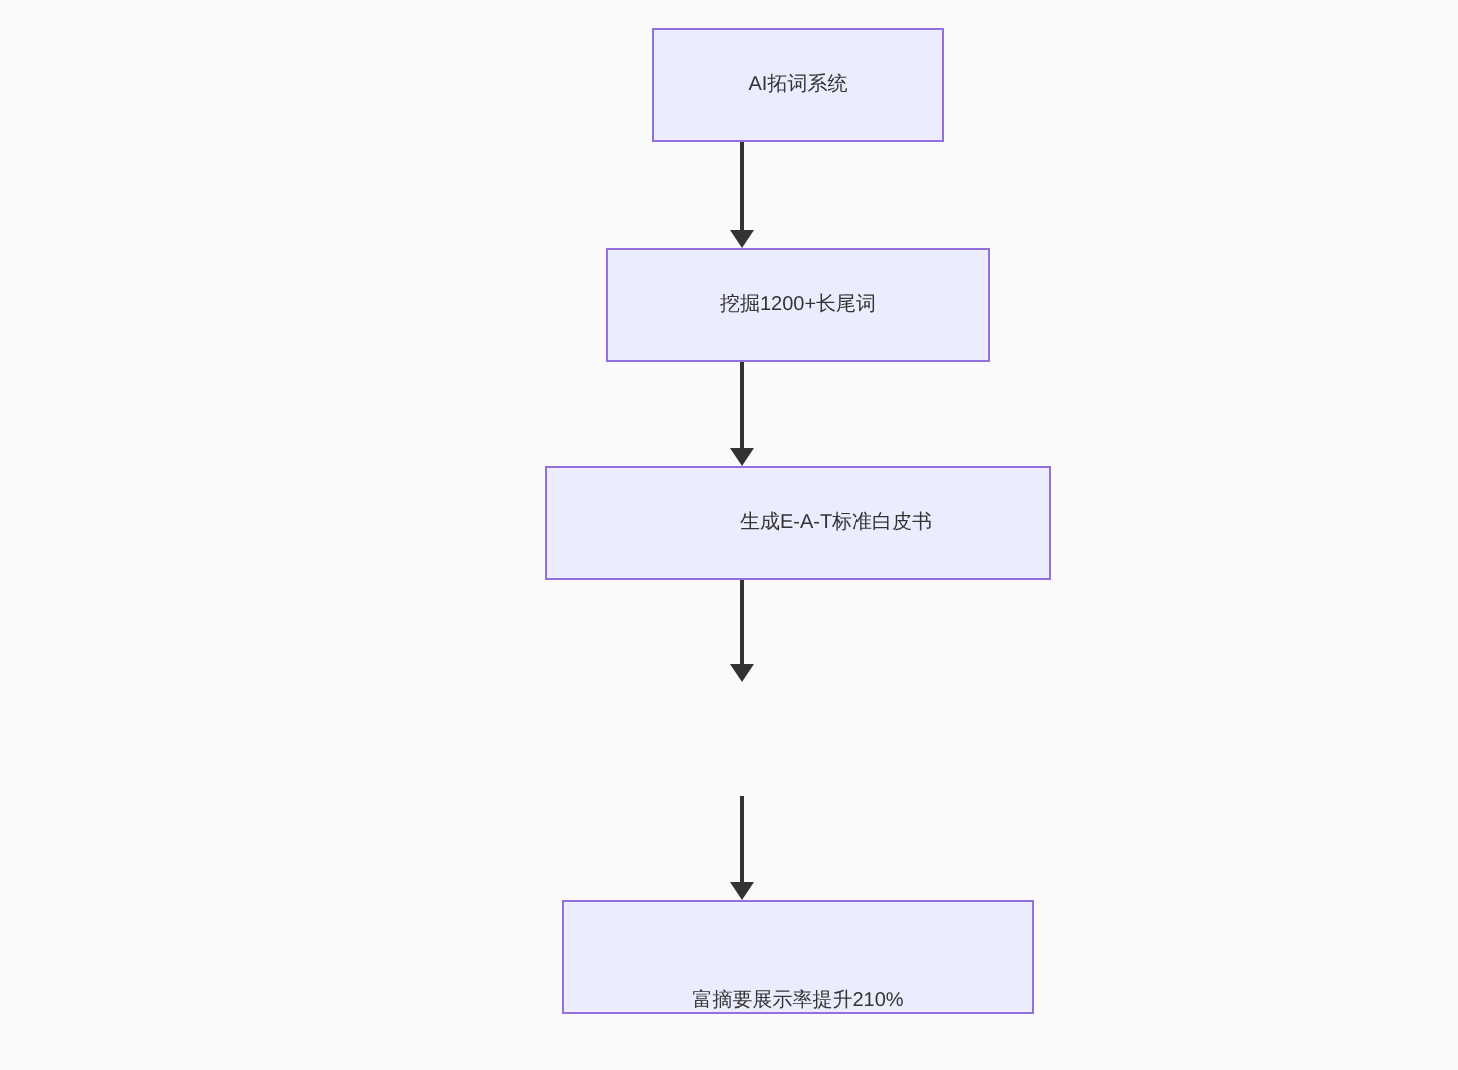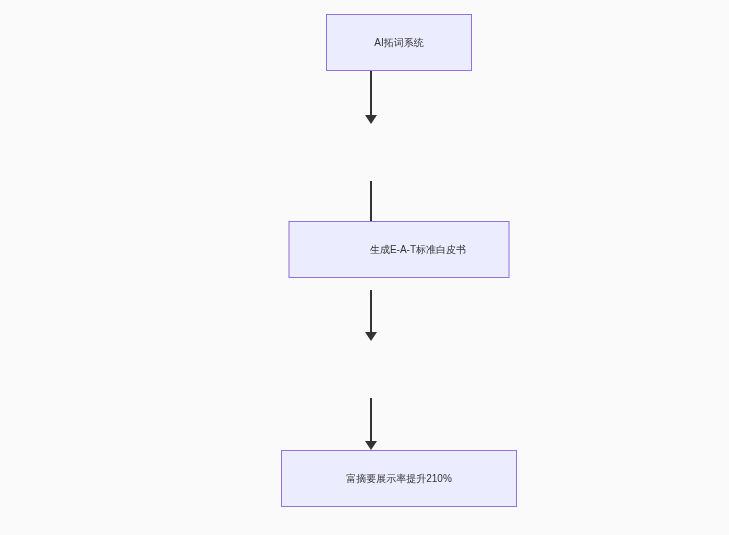--- a/index.html
+++ b/index.html
@@ -27,23 +27,23 @@
     align-items: center;
     justify-content: center;
     color: #333333;
     font-size: 10px;
     line-height: 1;
     white-space: nowrap;
     margin-left: 28px;
   }
   .n1 { top: 14px;  width: 146px; }
   .n2 { top: 124px; width: 192px; }
-  .n3 { top: 221px; width: 221px; padding-left: 38px; }
+  .n3 { top: 233px; width: 253px; padding-left: 38px; }
   .n4 { top: 341px; width: 214px; }
-  .n5 { top: 450px; width: 236px; }
+  .n5 { top: 450px; width: 236px; align-items: flex-end; }
 
   
   .edge {
     position: absolute;
     left: 371px;
     transform: translateX(-50%);
     width: 12px;
     display: flex;
     flex-direction: column;
     align-items: center;
@@ -72,20 +72,23 @@
 
   <div class="node n1">
     <span>AI拓词系统</span>
   </div>
 
   <div class="edge e1">
     <div class="edge-line"></div>
     <div class="edge-head"></div>
   </div>
 
+  <div class="node n2">
+    <span>挖掘1200+长尾词</span>
+  </div>
 
   <div class="edge e2">
     <div class="edge-line"></div>
     <div class="edge-head"></div>
   </div>
 
   <div class="node n3">
     <span>生成E-A-T标准白皮书</span>
   </div>
 

